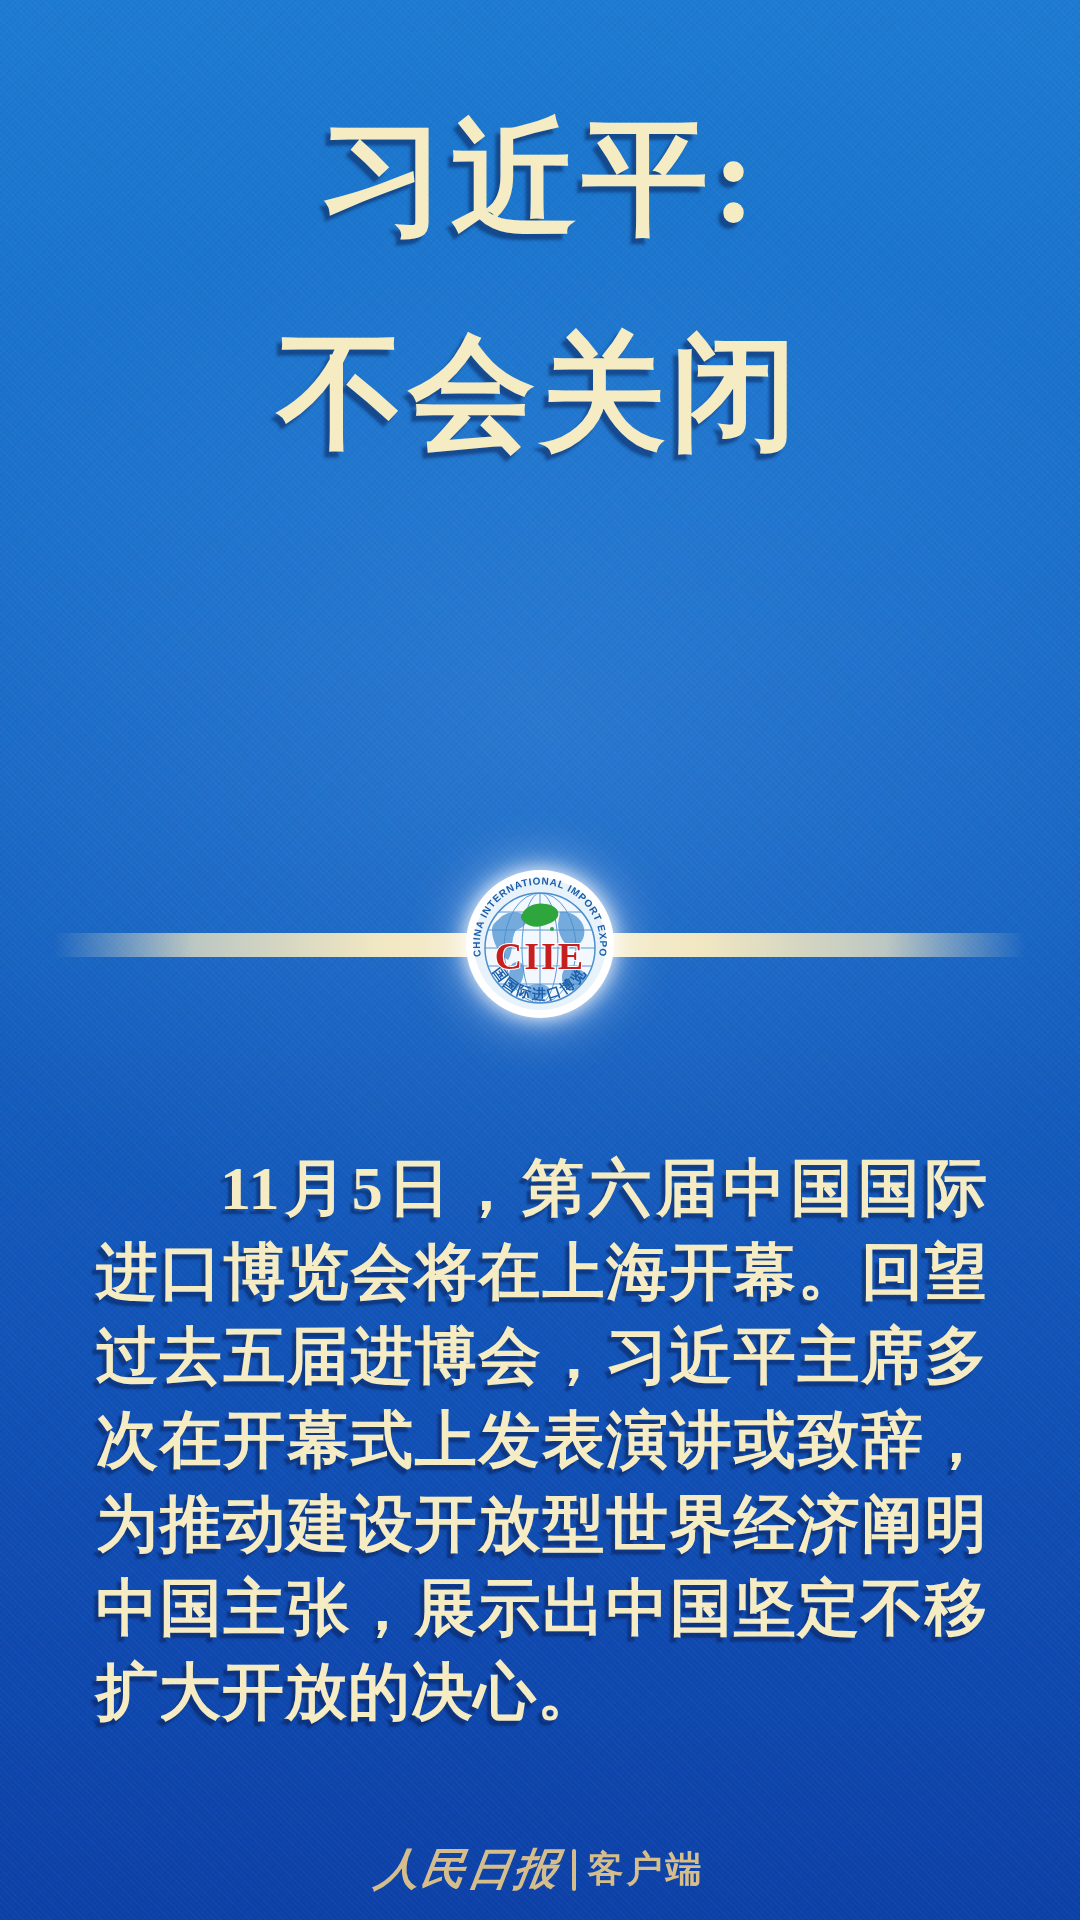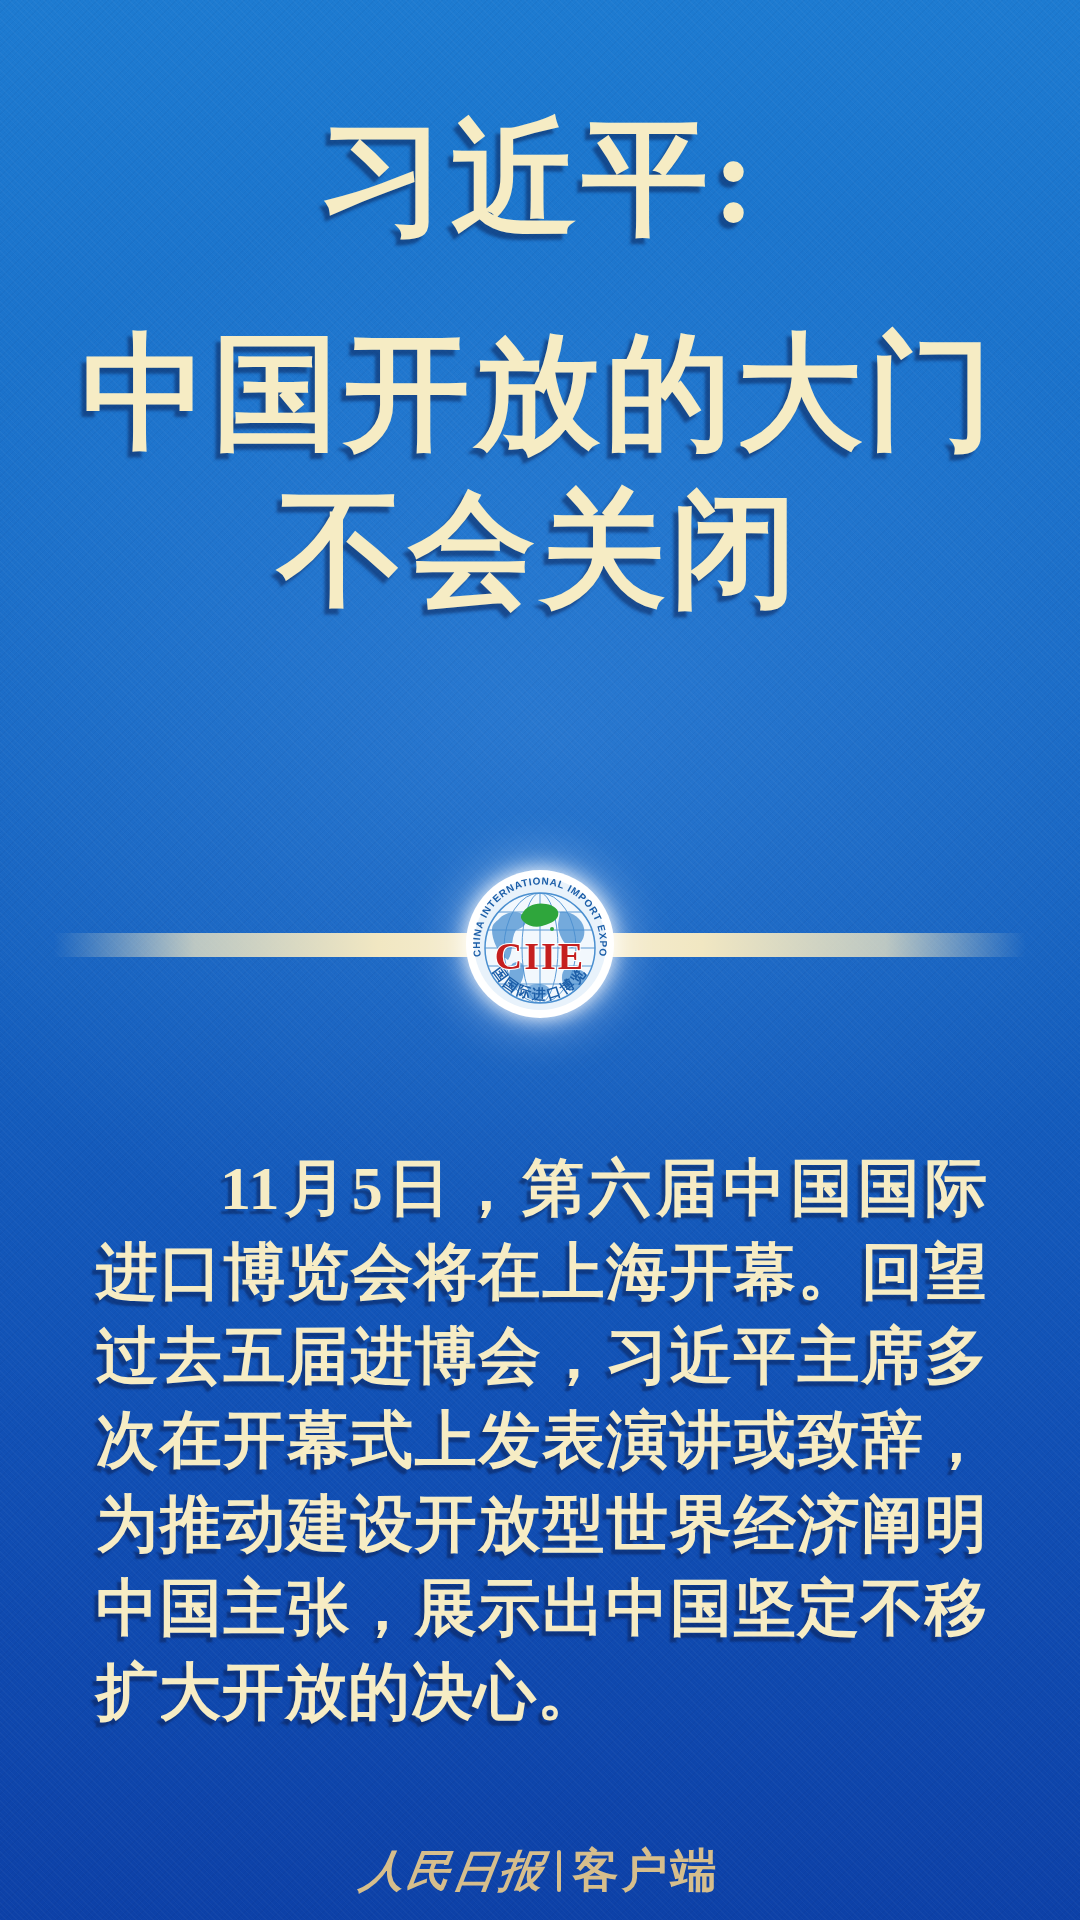--- a/index.html
+++ b/index.html
@@ -46,33 +46,32 @@
     display:flex;align-items:center;justify-content:center;gap:12px;
     color:var(--footer_gold,#d6be8c);
   }
   .footer-script{
     font-size:44px;font-style:italic;font-weight:700;
     font-family:"DejaVu Serif","Liberation Serif",serif;
     transform:skewX(-8deg);letter-spacing:2px;
   }
   .footer-bar{width:4px;height:42px;background:var(--footer_gold,#d6be8c);border-radius:2px;}
   .footer-client{
-    font-size:46px;font-weight:900;letter-spacing:3px;
+    font-size:36px;font-weight:900;letter-spacing:3px;
     font-family:Liberation Mono, monospace;
   }
 </style>
 </head>
 <body>
 
 <div class="poster">
   <div class="texture"></div>
 
   <div class="title">
     <div class="title-line first">习近平:</div>
-    <div class="title-line">中国开放的大门</div>
     <div class="title-line">不会关闭</div>
   </div>
 
   <div class="divider"></div>
 
   <div class="logo">
     <svg viewBox="0 0 152 152">
       <circle cx="76" cy="76" r="74" fill="#ffffff"></circle>
       <circle cx="76" cy="76" r="66" fill="#e8f2fb"></circle>
       <circle cx="76" cy="80" r="55" fill="#f2f8fd" stroke="#4a8fd0" stroke-width="1.5"></circle>

